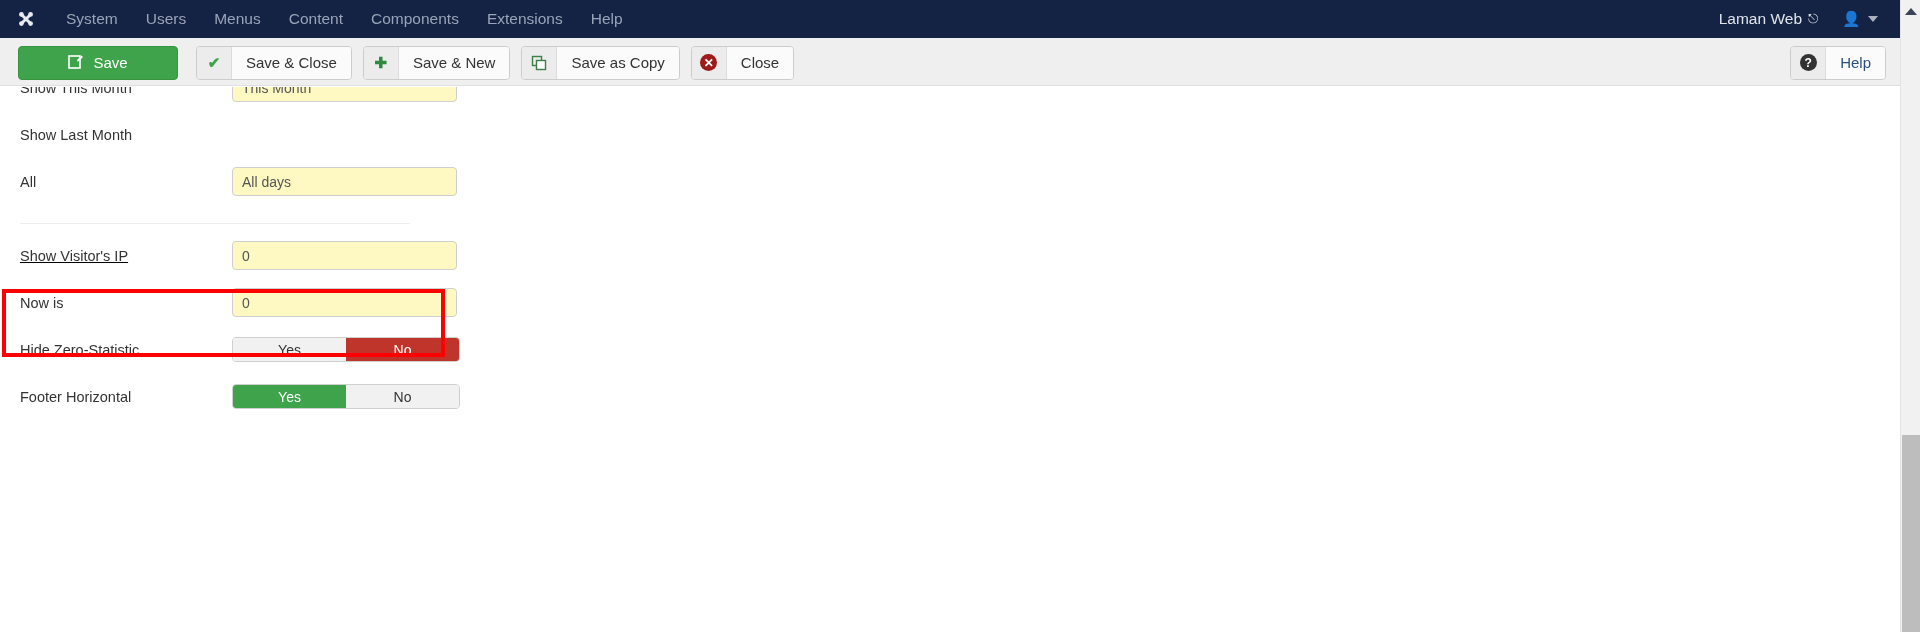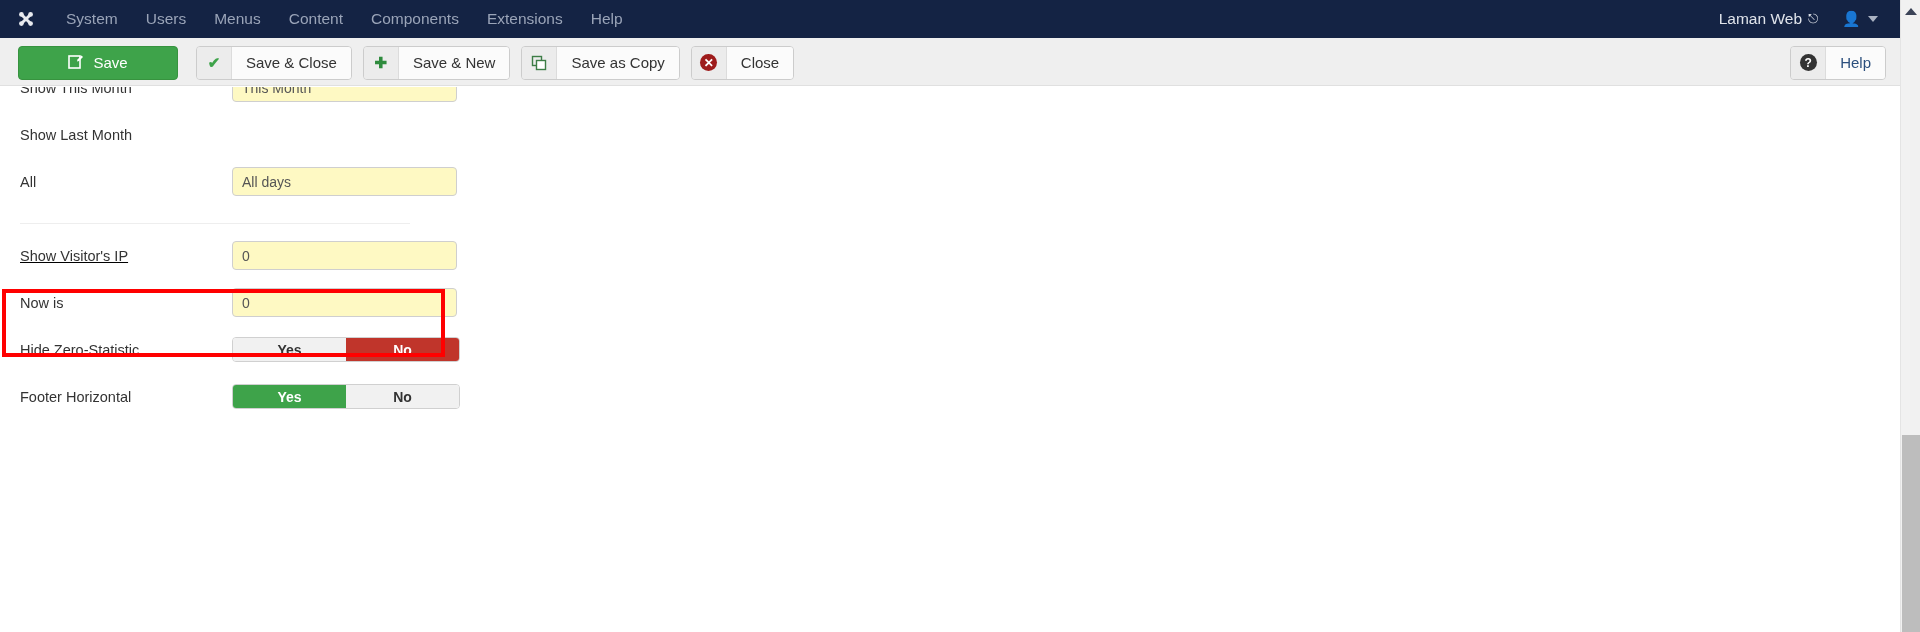--- a/index.html
+++ b/index.html
@@ -194,21 +194,20 @@
     overflow: hidden;
     border: 1px solid #d0d0d0;
   }
   .toggle-opt {
     flex: 1;
     display: flex; align-items: center; justify-content: center;
     font-size: 14px;
     background: #f1f1f1;
     color: #333333;
     cursor: pointer;
-    font-weight: bold;
   }
   .toggle-opt.active-yes { background: #3ea34a; color: #ffffff; }
   .toggle-opt.active-no  { background: #c0352b; color: #ffffff; }
 
   .divider {
     margin: 18px 0 6px 20px;
     width: 390px;
     border-top: 1px solid #eeeeee;
   }
 

